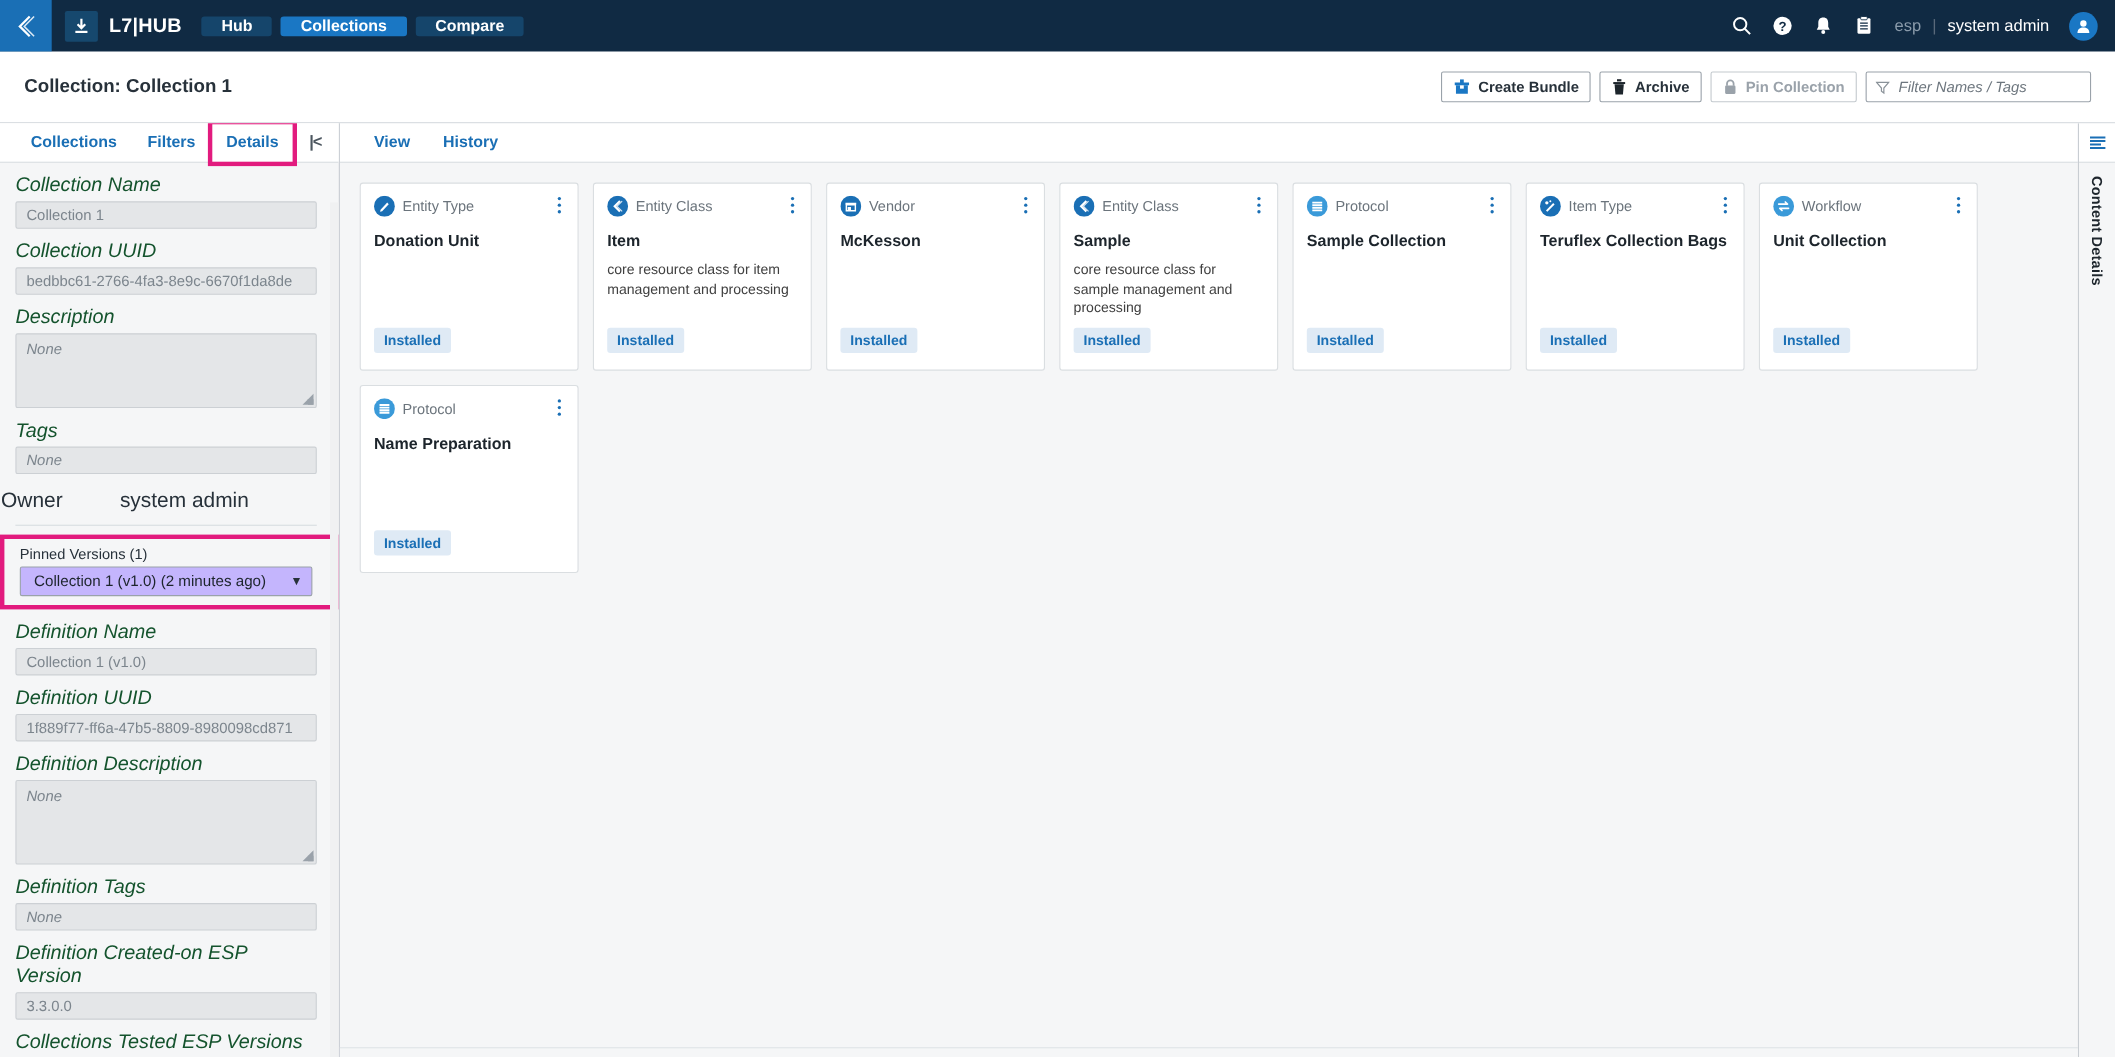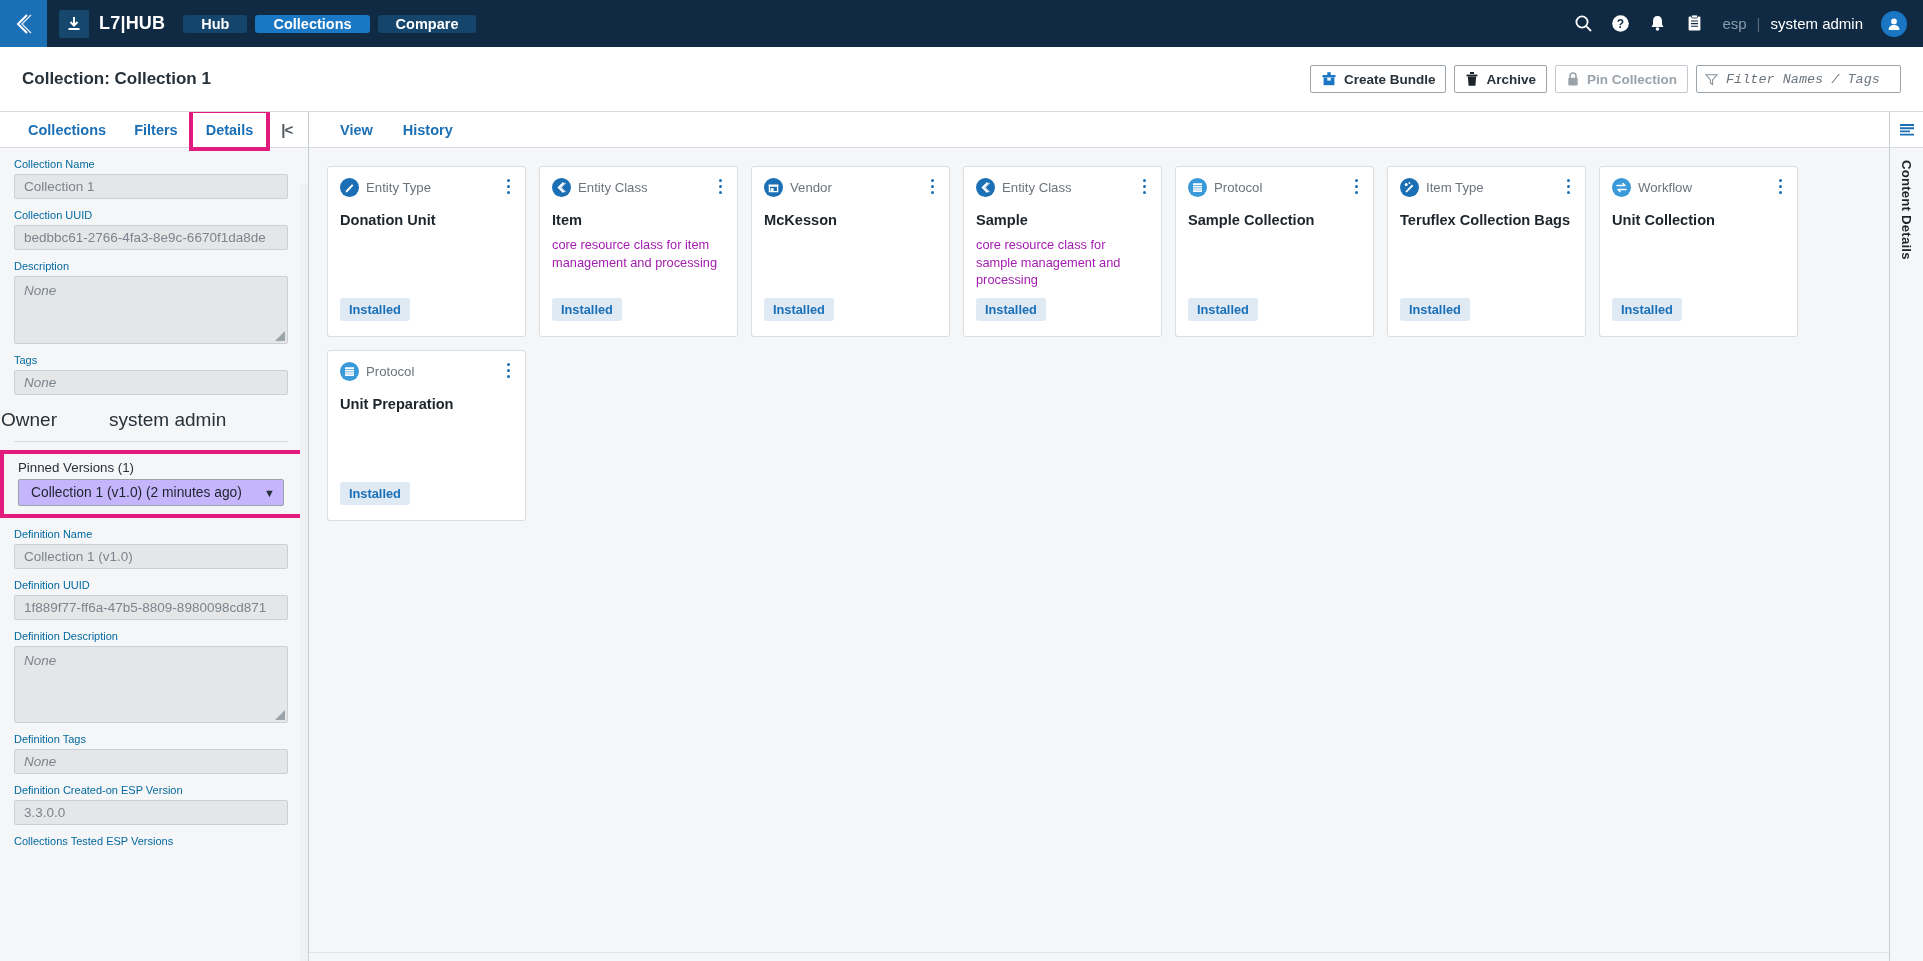--- a/index.html
+++ b/index.html
@@ -70,21 +70,21 @@
   .btn {
     height: 28px; padding: 0 10px; display: flex; align-items: center; gap: 7px;
     border: 1px solid #9aa2aa; background: #fff; border-radius: 2px;
     font-size: 13.5px; color: #27313a; font-weight: bold; cursor: pointer;
     white-space: nowrap;
     text-align: right;
   }
   .btn.disabled { color: #9aa2aa; border-color: #c3c9ce; cursor: default; }
   .filter-box {
     height: 28px; width: 205px; border: 1px solid #9aa2aa; border-radius: 2px;
-    display: flex; align-items: center; gap: 8px; padding: 0 8px; background: #fff; font-family: Liberation Mono, monospace;
+    display: flex; align-items: center; gap: 8px; padding: 0 8px; background: #fff;
   }
   .filter-box .ph { font-size: 13.5px; color: #6d767e; font-style: italic; }
 
   
   .body-wrap { display: flex; height: calc(961px - 47px - 47px); width: 100%; }
 
   
   .sidebar {
     width: 309px; flex: 0 0 309px; background: #f5f6f7;
     border-right: 1px solid #c8cdd2; display: flex; flex-direction: column;
@@ -102,21 +102,21 @@
   .sb-tab.boxed {
     outline: 4px solid #e21b7e; outline-offset: -1px; background:#fff;
     position: relative; z-index: 3; height: 36px;
   }
   .sb-collapse {
     margin-left: 14px; color: #4c565f; font-size: 15px; cursor: pointer;
     display: flex; align-items: center; letter-spacing: -1px; font-weight: 600;
   }
   .sb-body { flex: 1; overflow: hidden; padding: 0 0 0 0; position: relative; }
   .fld { padding: 0 20px 0 14px; margin-top: 10px; }
-  .fld-label { font-size: 11px; color: #0369a1; margin-bottom: 4px; }
+  .fld-label { font-size: 18px; color: #14532d; margin-bottom: 4px; font-style: italic; }
   .fld-input {
     width: 100%; height: 25px; background: #e4e6e8; border: 1px solid #ccd0d4;
     border-radius: 2px; font-size: 13.5px; color: #7c858d; padding: 0 9px;
     display: flex; align-items: center; overflow: hidden; white-space: nowrap;
   }
   .fld-input.italic { font-style: italic; }
   .fld-area {
     width: 100%; height: 68px; background: #e4e6e8; border: 1px solid #ccd0d4;
     border-radius: 2px; font-size: 13.5px; color: #7c858d; padding: 6px 9px;
     font-style: italic; position: relative;
@@ -171,21 +171,21 @@
   .kebab {
     margin-left: auto; color: #1a6fb5; font-size: 15px; line-height: 9px;
     letter-spacing: 0; cursor: pointer; padding: 0 3px; font-weight: bold;
   }
   .kebab span { display:block; width:3px; height:3px; border-radius:50%; background:#1a6fb5; margin-bottom:3px;}
   .card-title {
     font-size: 14.6px; font-weight: bold; color: #1d252c; margin-top: 14px;
     line-height: 1.25;
   }
   .card-desc {
-    font-size: 12.8px; color: #a21caf; margin-top: 7px; line-height: 1.35;
+    font-size: 12.8px; color: #404040; margin-top: 7px; line-height: 1.35;
   }
   .badge {
     position: absolute; left: 12px; bottom: 15px;
     background: #dfeaf5; color: #1a6fb5; font-size: 12.8px; font-weight: bold;
     border-radius: 3px; padding: 4px 9px;
   }
   .icon-circle {
     width: 19px; height: 19px; border-radius: 50%;
     display: flex; align-items: center; justify-content: center; flex: 0 0 19px;
   }
@@ -555,21 +555,21 @@
                 <path d="M5 6.2h9 M5 8.6h9 M5 11h9 M5 13.2h9" stroke="#fff" stroke-width="1.7"></path>
               </svg>
           </span>
           <span class="card-type">Protocol</span>
           <span class="kebab">
               <span></span>
               <span></span>
               <span></span>
             </span>
         </div>
-        <div class="card-title">Unit Preparation</div>
+        <div class="card-title">Name Preparation</div>
         <div class="badge">Installed</div>
       </div>
 
     </div>
   </div>
 
   <div class="right-rail">
     <div class="rail-icon-box">
       <svg width="18" height="18" viewBox="0 0 18 18">
         <path d="M2 4h14 M2 7.2h14 M2 10.4h10 M2 13.6h14" stroke="#1a6fb5" stroke-width="1.9"></path>

